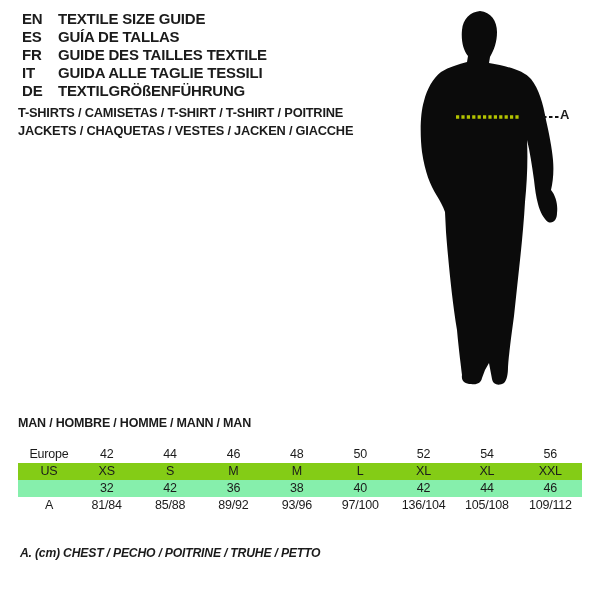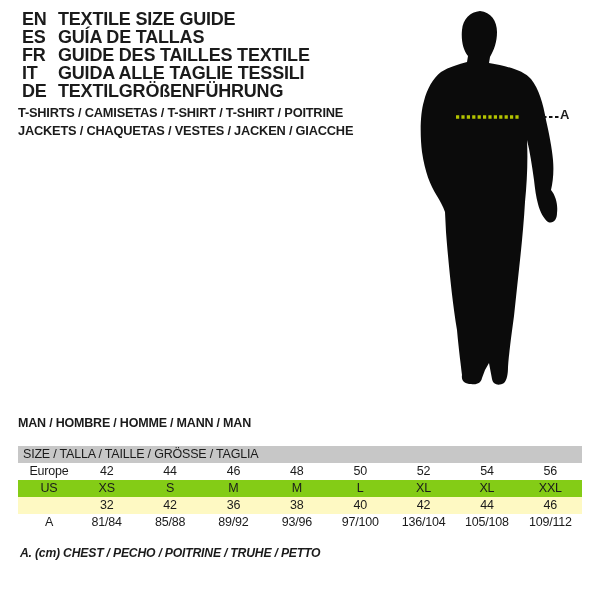--- a/index.html
+++ b/index.html
@@ -2,21 +2,21 @@
 <html><head>
 <meta charset="utf-8">
 <style>
   html,body{margin:0;padding:0;background:#fff;}
   .stage{
     position:relative;width:600px;height:600px;background:#ffffff;overflow:hidden;
     font-family:"Liberation Sans",sans-serif;color:#1b1b1b;
   }
   
   .lang-list{position:absolute;left:22px;top:10px;}
-  .lang-row{display:flex;height:18px;line-height:18px;font-size:18px;font-weight:700;letter-spacing:-0.2px;white-space:nowrap;}
+  .lang-row{display:flex;height:18px;line-height:18px;font-size:15px;font-weight:700;letter-spacing:-0.2px;white-space:nowrap;}
   .lang-code{display:inline-block;width:36px;}
   
   .categories{position:absolute;left:18px;top:104px;font-size:12.8px;font-weight:700;letter-spacing:-0.2px;}
   .cat-line{height:18px;line-height:18px;white-space:nowrap;}
   
   .figure{position:absolute;left:0;top:0;width:600px;height:420px;}
   .figure svg{position:absolute;left:405px;top:5px;}
   .measure-label{position:absolute;left:560px;top:107px;font-size:13px;font-weight:700;}
   
   .section-title{position:absolute;left:18px;top:416px;font-size:12.5px;font-weight:700;letter-spacing:-0.2px;white-space:nowrap;}
@@ -100,21 +100,20 @@
            C497,21 491,12 480,11 Z" fill="#0b0b0b"></path>
       <line x1="456" y1="117" x2="519" y2="117" stroke-width="3.5" stroke-dasharray="3.2 2.2" stroke="#b4c400"></line>
       <line x1="543" y1="117" x2="559" y2="117" stroke-width="2" stroke-dasharray="3.5 2.5" stroke="#111111"></line>
     </svg>
     <div class="measure-label">A</div>
   </div>
 
   <div class="section-title">MAN / HOMBRE / HOMME / MANN / MAN</div>
 
   <div class="size-table">
-    <div class="tbl-header" style="background: rgb(199, 199, 199);">SIZE / TALLA / TAILLE / GRÖSSE / TAGLIA</div>
     <div id="tbl-body">
         <div class="tbl-row" style="background: rgb(255, 255, 255);">
           <div class="cell-label">Europe</div>
           <div class="cell-val">42</div>
           <div class="cell-val">44</div>
           <div class="cell-val">46</div>
           <div class="cell-val">48</div>
           <div class="cell-val">50</div>
           <div class="cell-val">52</div>
           <div class="cell-val">54</div>
@@ -124,21 +123,21 @@
           <div class="cell-label">US</div>
           <div class="cell-val">XS</div>
           <div class="cell-val">S</div>
           <div class="cell-val">M</div>
           <div class="cell-val">M</div>
           <div class="cell-val">L</div>
           <div class="cell-val">XL</div>
           <div class="cell-val">XL</div>
           <div class="cell-val">XXL</div>
         </div>
-        <div class="tbl-row" style="background: #fef9c3;">
+        <div class="tbl-row" style="background: #86efac;">
           <div class="cell-label"></div>
           <div class="cell-val">32</div>
           <div class="cell-val">42</div>
           <div class="cell-val">36</div>
           <div class="cell-val">38</div>
           <div class="cell-val">40</div>
           <div class="cell-val">42</div>
           <div class="cell-val">44</div>
           <div class="cell-val">46</div>
         </div>

